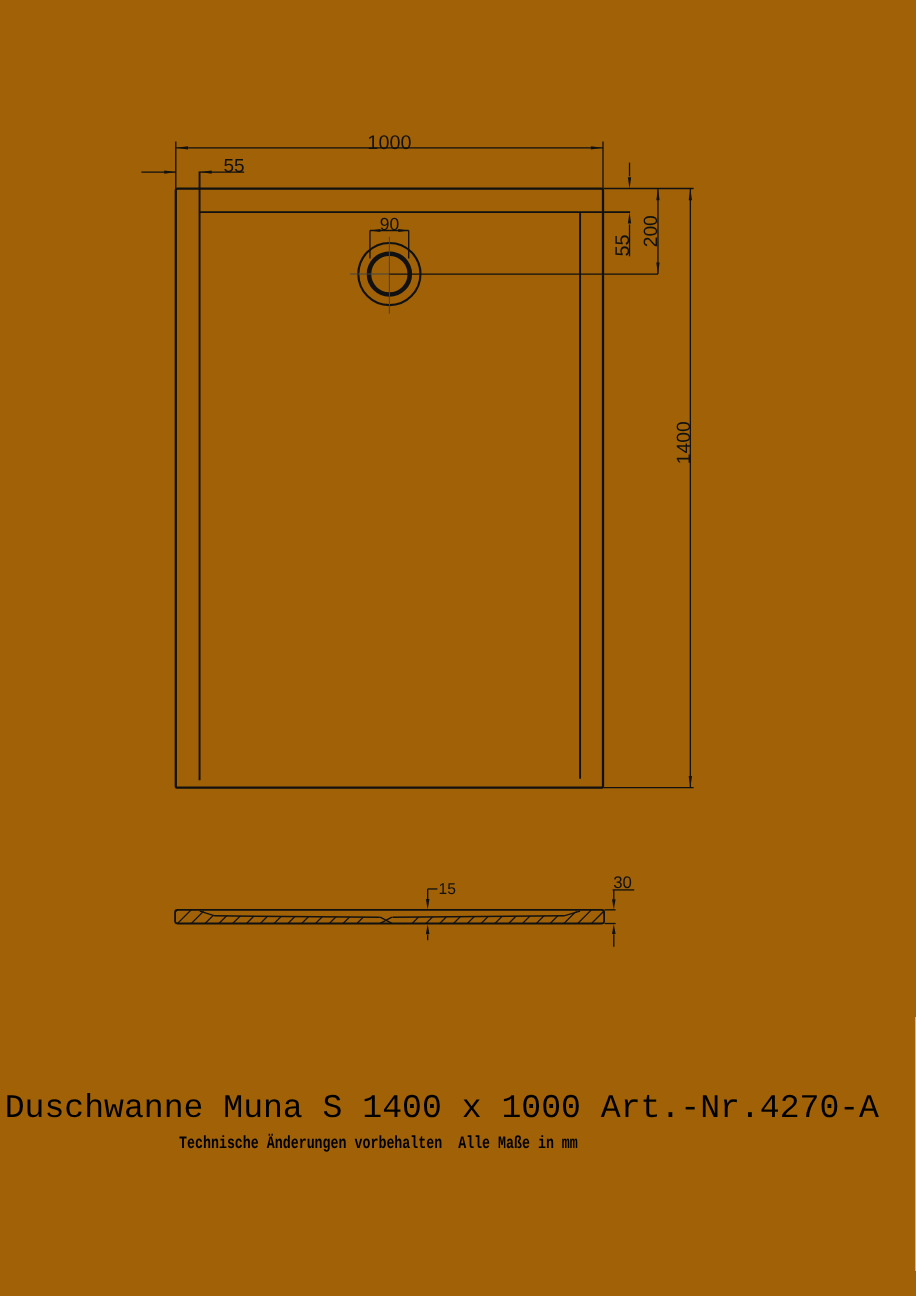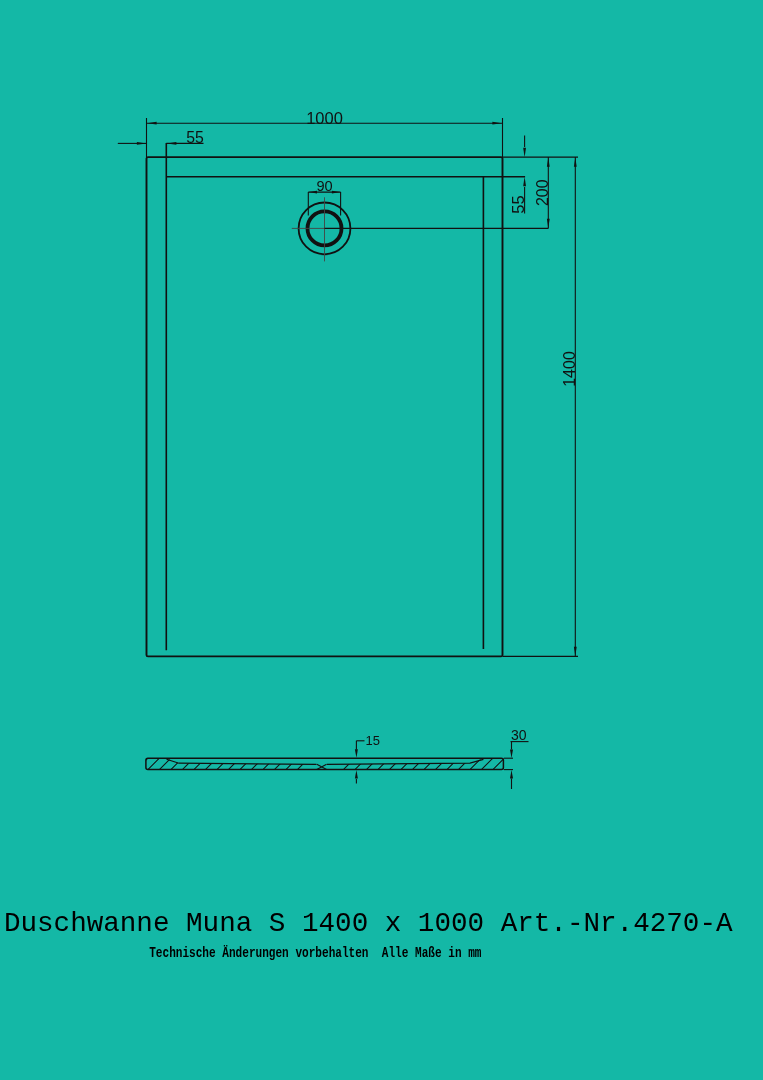--- a/index.html
+++ b/index.html
@@ -1,16 +1,16 @@
 <!DOCTYPE html>
 <html><head>
 <meta charset="utf-8">
 <style>
 html,body{margin:0;padding:0;background:#fff;}
-#page{width:763px;height:1080px;position:relative;background:#14b8a6;overflow:hidden;}
+#page{width:763px;height:1080px;position:relative;background:#a16207;overflow:hidden;}
 text{font-family:"Liberation Sans",sans-serif;fill:#111;}
 .mono text{font-family:"Liberation Mono",monospace;fill:#000;}
 </style>
 </head>
 <body>
 <div id="page">
 <svg width="763" height="1080" viewBox="0 0 763 1080" xmlns="http://www.w3.org/2000/svg">
 
 <g stroke="#111" fill="none">
 

